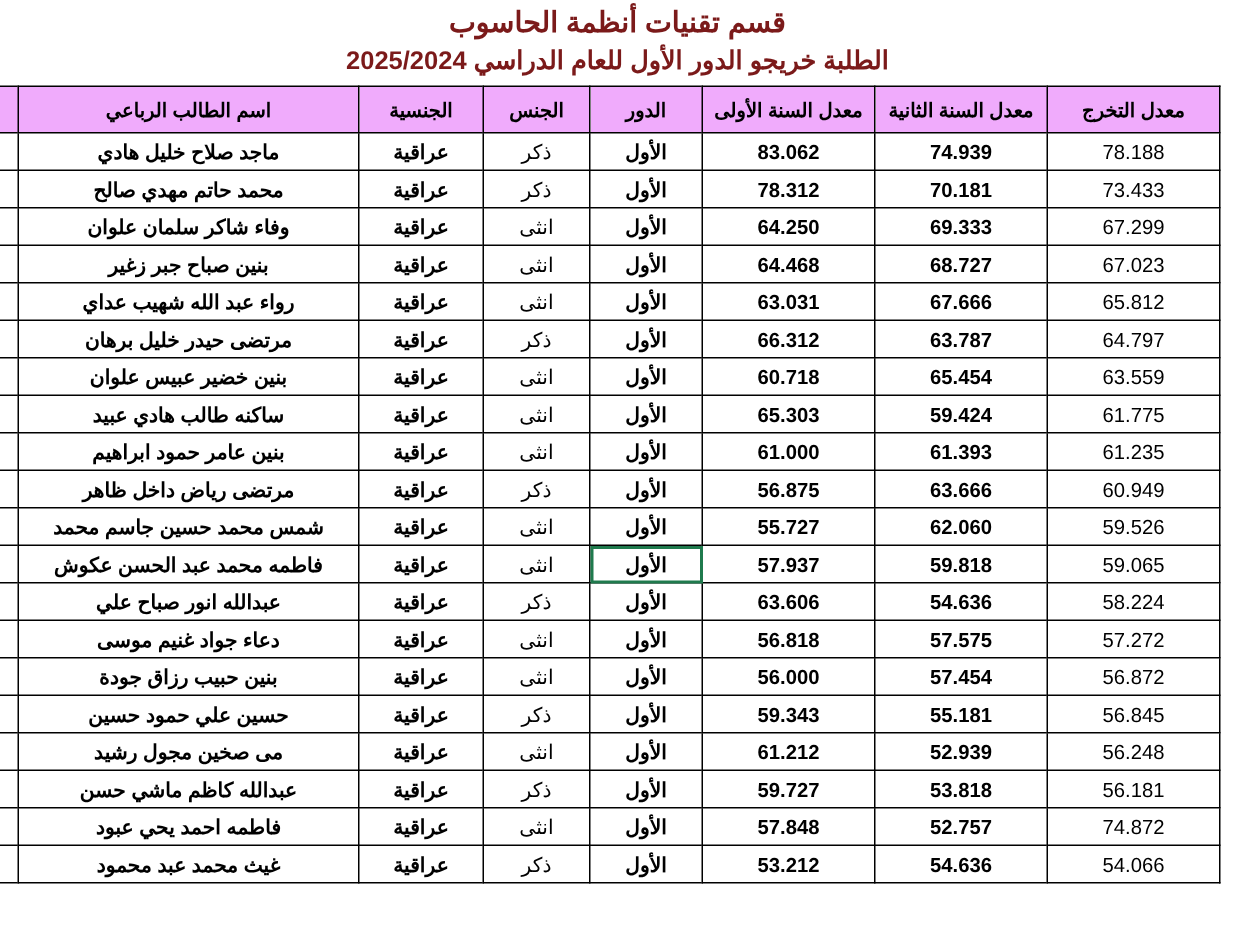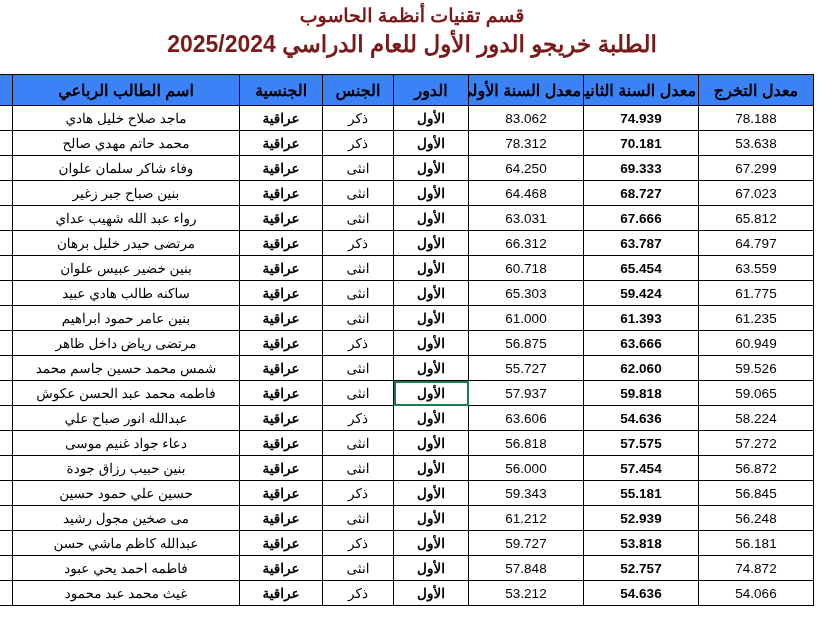--- a/index.html
+++ b/index.html
@@ -32,55 +32,55 @@
   }
   .doc-title {
     font-size: 19px;
     font-weight: bold;
     color: #7b1a1a;
     letter-spacing: 0;
     padding: 2px 0 3px 0;
     line-height: 1.2;
   }
   .doc-subtitle {
-    font-size: 23px;
+    font-size: 17px;
     font-weight: bold;
     color: #7b1a1a;
-    padding: 0 0 16px 0;
+    padding: 0 0 6px 0;
     line-height: 1.2;
   }
   table.grades {
     border-collapse: collapse;
     width: 804px;
     table-layout: fixed;
     direction: rtl;
   }
   table.grades th,
   table.grades td {
     border: 1px solid #000000;
     text-align: center;
     vertical-align: middle;
     font-size: 13.5px;
     height: 24px;
     padding: 0 2px;
     overflow: hidden;
     white-space: nowrap;
   }
   table.grades thead th {
-    background: #3b82f6;
+    background: #f0abfc;
     font-weight: bold;
-    font-size: 16px;
+    font-size: 13px;
     height: 30px;
   }
   td.num, th.num { width: 38px; font-weight: bold; }
-  td.name, th.name { width: 222px; font-weight: normal; text-align: center; }
+  td.name, th.name { width: 222px; font-weight: bold; text-align: center; }
   td.nat, th.nat { width: 78px; font-weight: bold; }
   td.gender, th.gender { width: 66px; font-weight: normal; }
   td.round, th.round { width: 70px; font-weight: bold; }
-  td.y1, th.y1 { width: 110px; font-weight: normal; }
+  td.y1, th.y1 { width: 110px; font-weight: bold; }
   td.y2, th.y2 { width: 110px; font-weight: bold; }
   td.gpa, th.gpa { width: 110px; font-weight: normal; }
   td.selected {
     outline: 2px solid #1f7a4d;
     outline-offset: -2px;
   }
   .bottom-fade {
     height: 8px;
   }
 </style>
@@ -114,21 +114,21 @@
           <td class="gpa">78.188</td>
           <td class="y2">74.939</td>
           <td class="y1">83.062</td>
           <td class="round">الأول</td>
           <td class="gender">ذكر</td>
           <td class="nat">عراقية</td>
           <td class="name">ماجد صلاح خليل هادي</td>
           <td class="num">1</td>
         </tr>
         <tr>
-          <td class="gpa">53.638</td>
+          <td class="gpa">73.433</td>
           <td class="y2">70.181</td>
           <td class="y1">78.312</td>
           <td class="round">الأول</td>
           <td class="gender">ذكر</td>
           <td class="nat">عراقية</td>
           <td class="name">محمد حاتم مهدي صالح</td>
           <td class="num">2</td>
         </tr>
         <tr>
           <td class="gpa">67.299</td>

